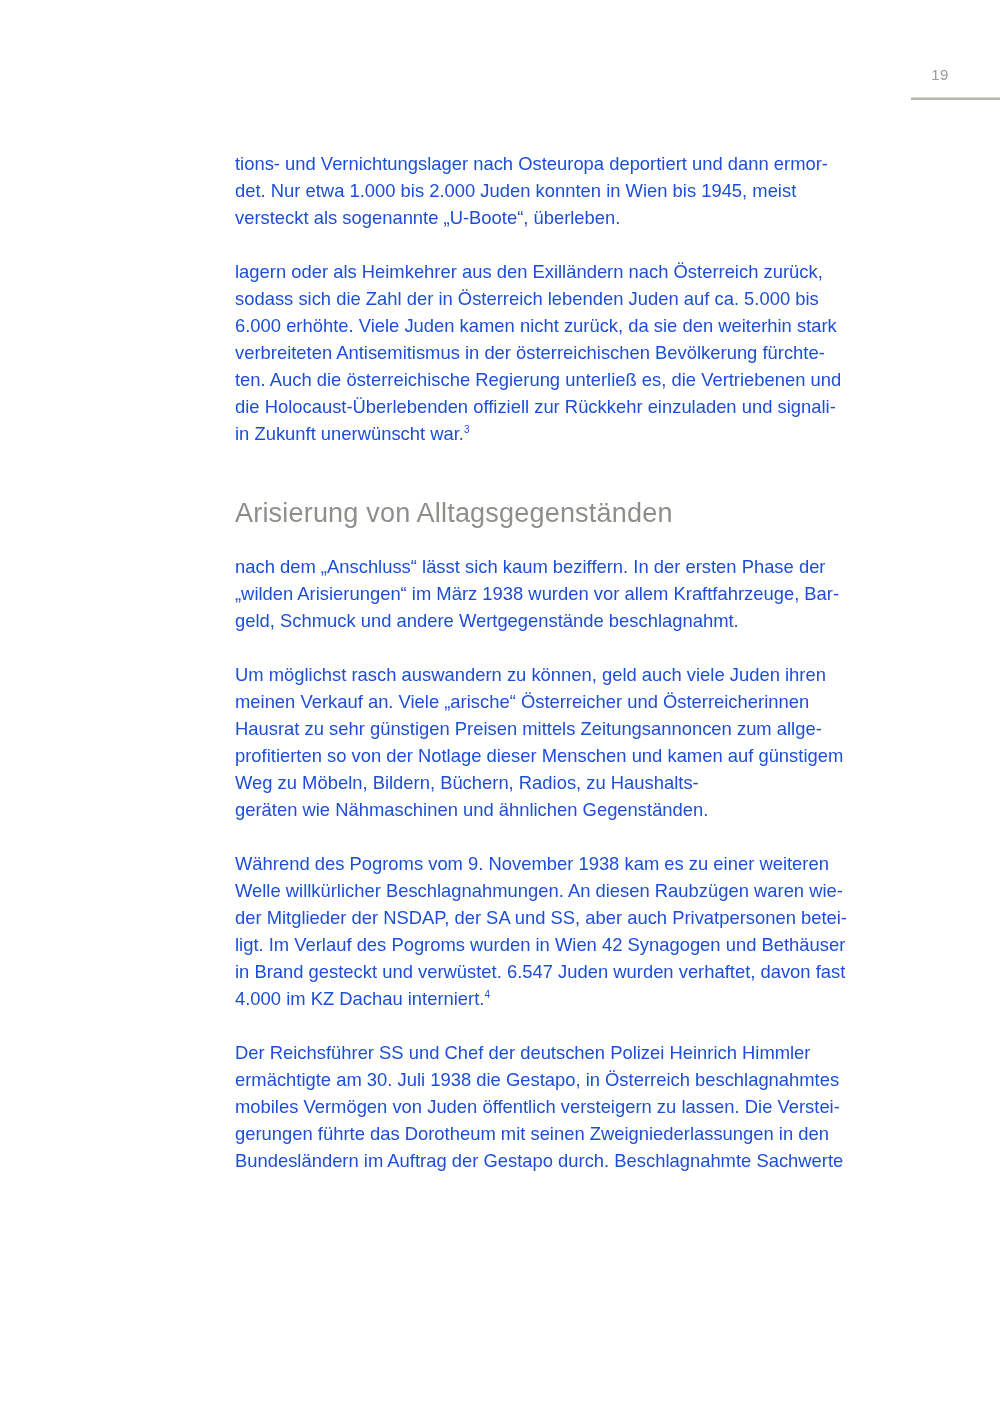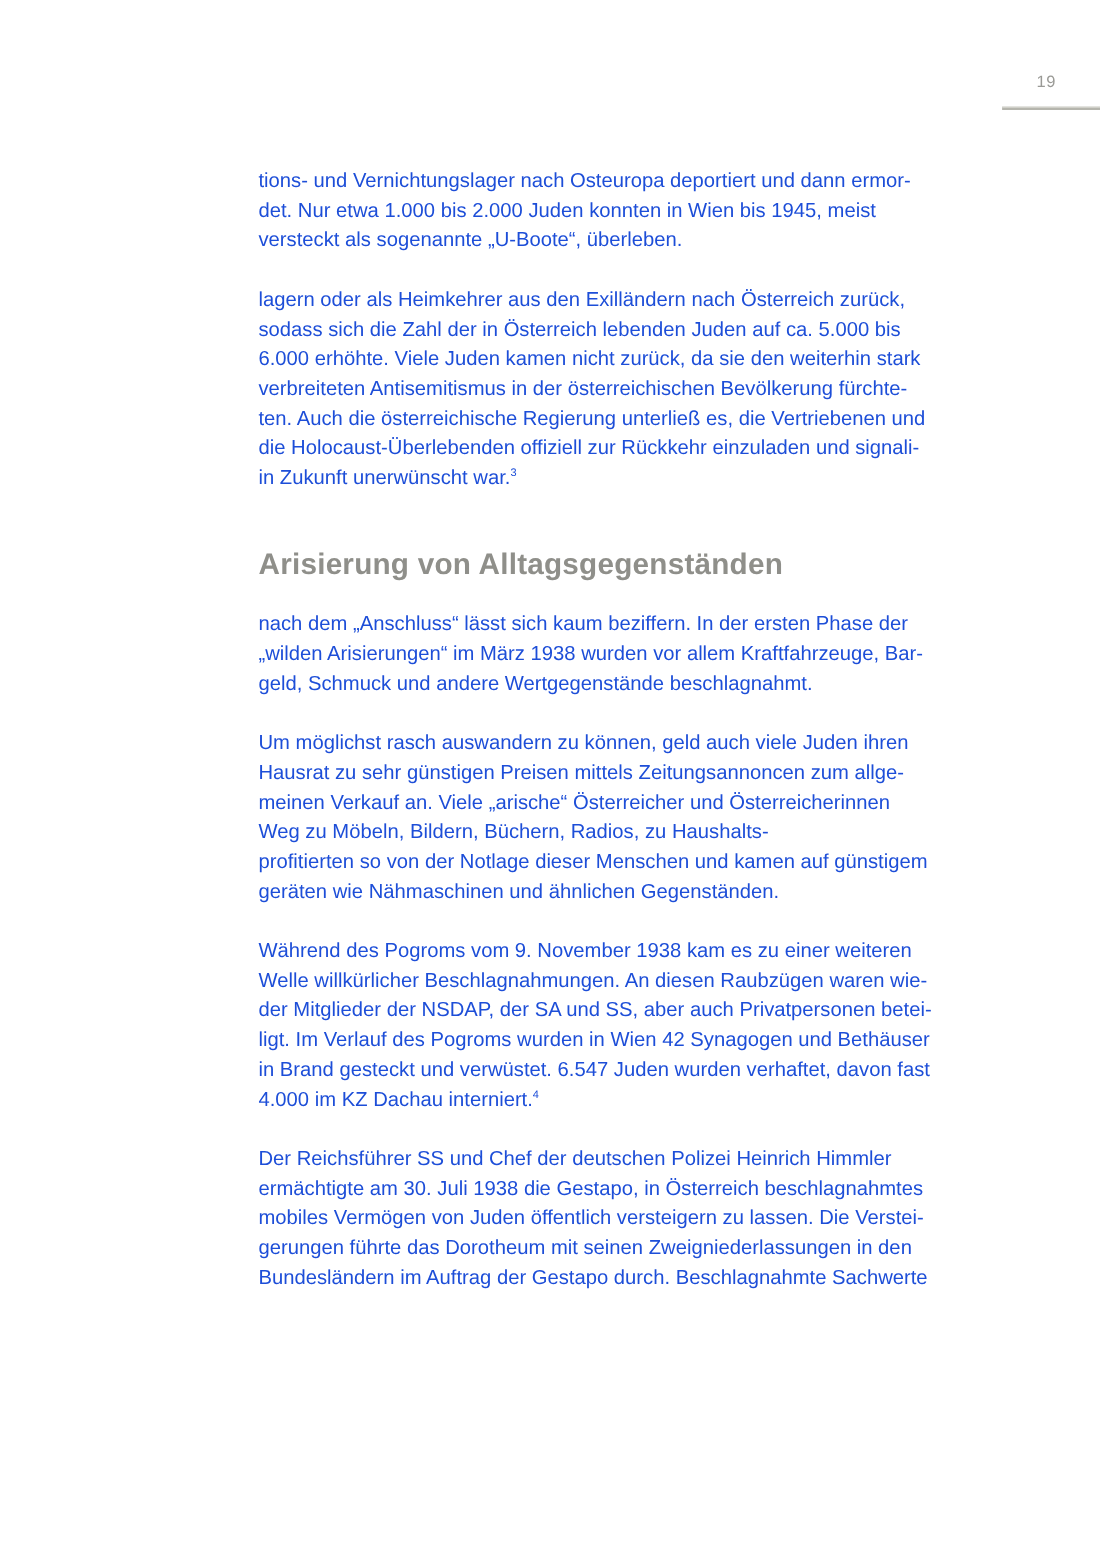--- a/index.html
+++ b/index.html
@@ -13,21 +13,21 @@
       position: relative;
       overflow: hidden;
       font-family: "Liberation Sans", sans-serif;
       color: #3a3a3a;
     }
     .page-number {
       position: absolute;
       top: 66px;
       left: 920px;
       width: 40px;
-      text-align: right;
+      text-align: center;
       font-size: 15px;
       color: #9a9a96;
       letter-spacing: 0.5px;
     }
     .page-rule {
       position: absolute;
       top: 97px;
       left: 911px;
       width: 89px;
       height: 3px;
@@ -52,21 +52,21 @@
       white-space: nowrap;
     }
     sup {
       font-size: 10px;
       vertical-align: super;
       line-height: 0;
     }
     .heading {
       margin: 50px 0 24px 0;
       font-size: 27px;
-      font-weight: bold;
+      font-weight: normal;
       color: #8f8f8a;
       line-height: 32px;
       letter-spacing: 0.2px;
     }
   </style>
 </head>
 <body>
 
 <div class="page-number">19</div>
 <div class="page-rule"></div>
@@ -92,24 +92,24 @@
   <h2 class="heading">Arisierung von Alltagsgegenständen</h2>
 
   <p class="para">
     <span class="line">nach dem „Anschluss“ lässt sich kaum beziffern. In der ersten Phase der</span>
     <span class="line">„wilden Arisierungen“ im März 1938 wurden vor allem Kraftfahrzeuge, Bar-</span>
     <span class="line">geld, Schmuck und andere Wertgegenstände beschlagnahmt.</span>
   </p>
 
   <p class="para">
     <span class="line">Um möglichst rasch auswandern zu können, geld auch viele Juden ihren</span>
+    <span class="line">meinen Verkauf an. Viele „arische“ Österreicher und Österreicherinnen</span>
     <span class="line">Hausrat zu sehr günstigen Preisen mittels Zeitungsannoncen zum allge-</span>
-    <span class="line">meinen Verkauf an. Viele „arische“ Österreicher und Österreicherinnen</span>
+    <span class="line">profitierten so von der Notlage dieser Menschen und kamen auf günstigem</span>
     <span class="line">Weg zu Möbeln, Bildern, Büchern, Radios, zu Haushalts-</span>
-    <span class="line">profitierten so von der Notlage dieser Menschen und kamen auf günstigem</span>
     <span class="line">geräten wie Nähmaschinen und ähnlichen Gegenständen.</span>
   </p>
 
   <p class="para">
     <span class="line">Während des Pogroms vom 9. November 1938 kam es zu einer weiteren</span>
     <span class="line">Welle willkürlicher Beschlagnahmungen. An diesen Raubzügen waren wie-</span>
     <span class="line">der Mitglieder der NSDAP, der SA und SS, aber auch Privatpersonen betei-</span>
     <span class="line">ligt. Im Verlauf des Pogroms wurden in Wien 42 Synagogen und Bethäuser</span>
     <span class="line">in Brand gesteckt und verwüstet. 6.547 Juden wurden verhaftet, davon fast</span>
     <span class="line"><span>4.000 im KZ Dachau interniert.</span><sup>4</sup></span>

